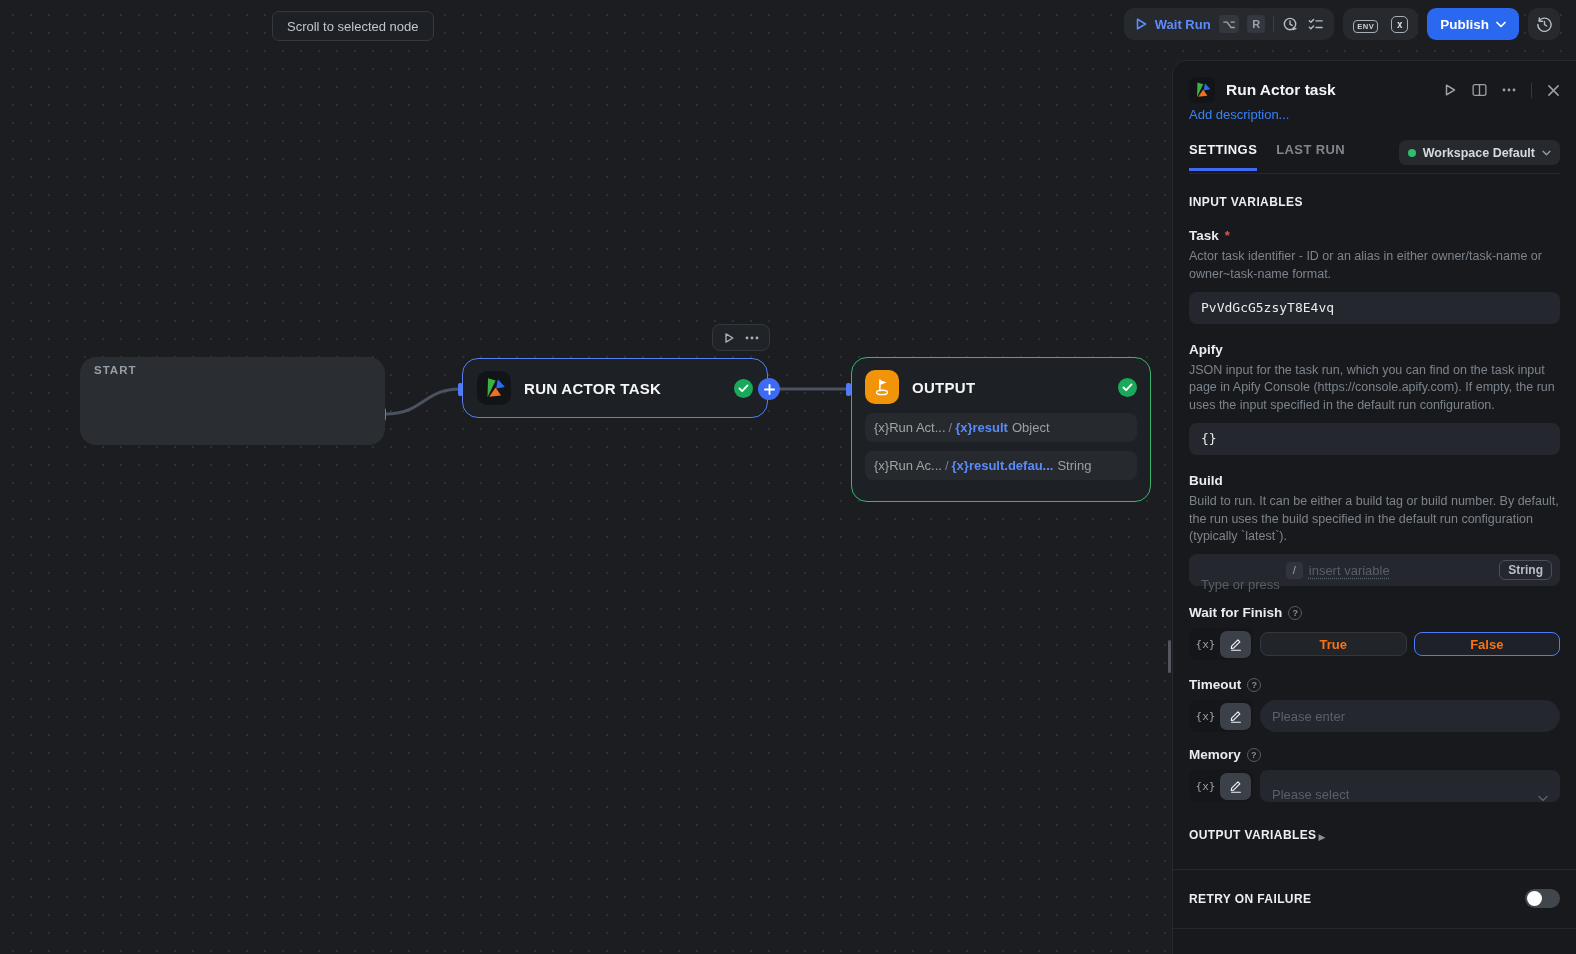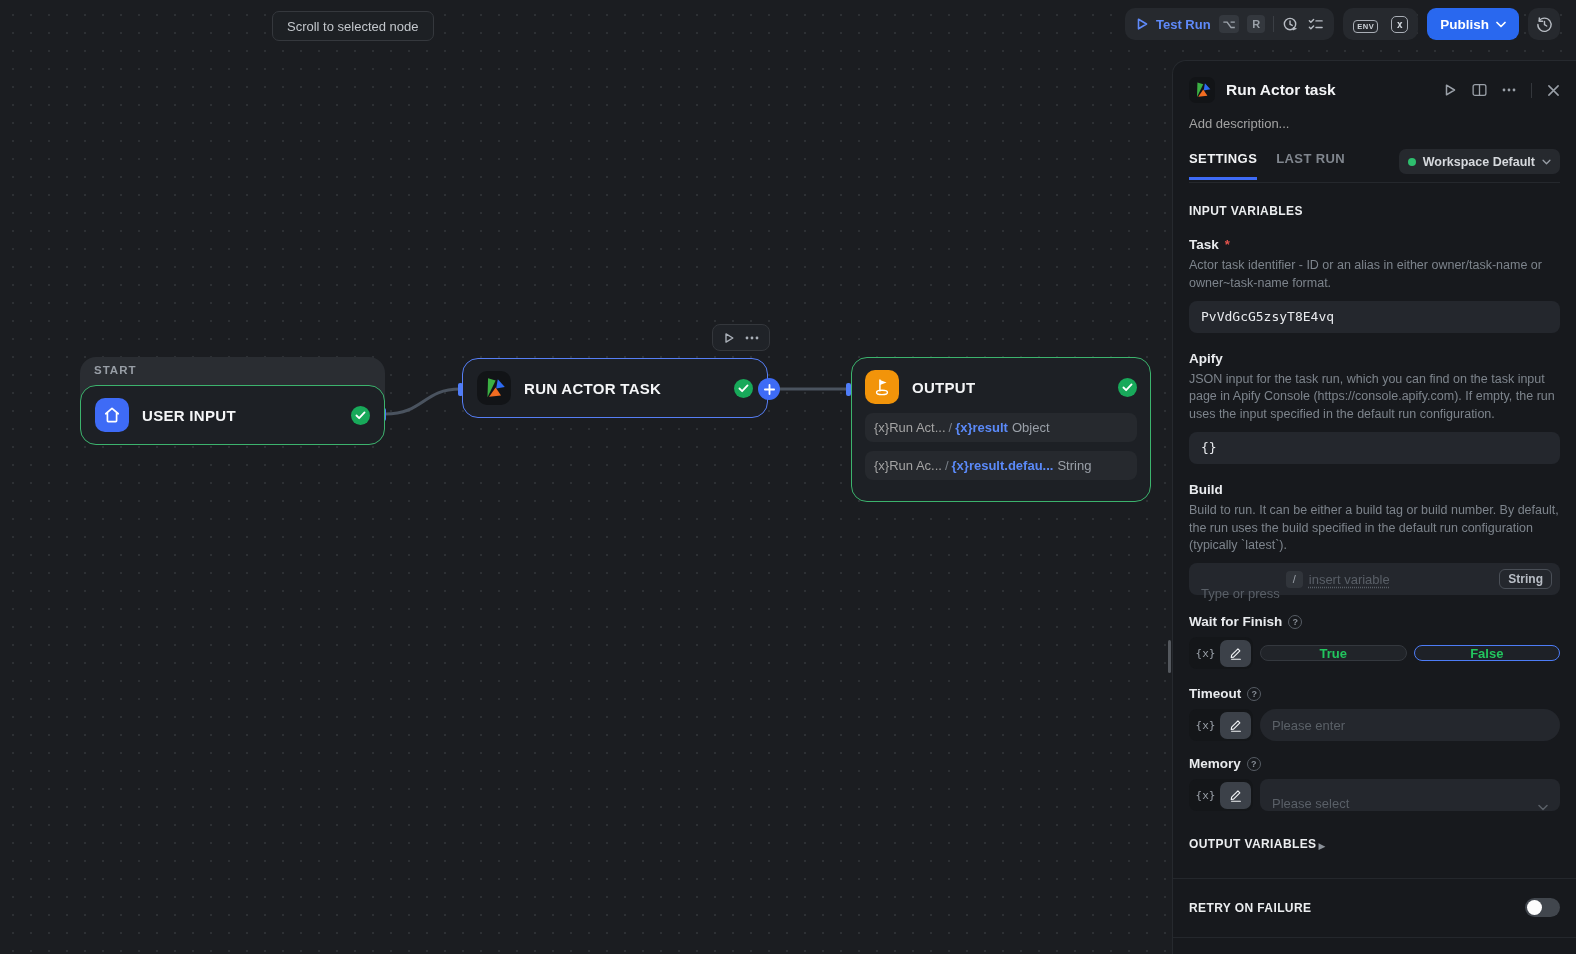--- a/index.html
+++ b/index.html
@@ -107,21 +107,21 @@
     position:absolute; left:1172px; top:60px; right:0; bottom:0;
     background:#17191d; border-left:1px solid #26292e; border-top:1px solid #26292e;
     border-top-left-radius:14px; padding:16px 16px 0 16px;
   }
   .panel-scrollbar { position:absolute; left:1168px; top:640px; width:3px; height:33px; background:#54585e; border-radius:2px; }
   .panel-header { display:flex; align-items:center; gap:11px; }
   .panel-logo { width:26px; height:26px; border-radius:7px; background:#121417; display:grid; place-items:center; }
   .panel-title { font-size:15.5px; font-weight:700; color:#f3f4f6; }
   .panel-header-icons { margin-left:auto; display:flex; align-items:center; gap:15px; color:#9aa0a8; }
   .ph-divider { width:1px; height:15px; background:#34373c; }
-  .panel-desc { margin-top:13px; font-size:13px; color:#a3a3a3; }
+  .panel-desc { margin-top:4px; font-size:13px; color:#3b82f6; }
   .tabs-row { margin-top:18px; display:flex; align-items:center; border-bottom:1px solid #25282d; padding-bottom:0; }
   .tab { font-size:13px; font-weight:700; letter-spacing:.4px; padding-bottom:11px; }
   .tab.active { color:#f2f3f5; border-bottom:3px solid #3e6bf6; }
   .tab.inactive { color:#80868e; margin-left:19px; border-bottom:3px solid transparent; }
   .workspace-pill {
     margin-left:auto; margin-bottom:8px; height:25px; background:#26292e; border-radius:7px;
     display:flex; align-items:center; gap:7px; padding:0 9px;
   }
   .ws-dot { width:8px; height:8px; border-radius:50%; background:#2ebe6e; }
   .ws-label { font-size:12.5px; color:#d6d9dd; font-weight:600; }
@@ -152,22 +152,22 @@
   }
   .help-circle {
     width:14px; height:14px; border:1.2px solid #565c64; border-radius:50%;
     display:grid; place-items:center; font-size:9px; color:#878d96; font-weight:700;
   }
   .control-row { margin-top:8px; display:flex; align-items:center; gap:7px; height:32px; }
   .fx-group { display:flex; align-items:center; background:#141619; border-radius:8px; padding:2px; height:32px; }
   .fx-btn { width:29px; height:27px; display:grid; place-items:center; color:#9aa0a8; font-size:11px; font-family:"DejaVu Sans Mono", monospace; }
   .pencil-btn { width:31px; height:27px; background:#3c4149; border-radius:7px; display:grid; place-items:center; }
   .bool-btn {
-    flex:1; height:16px; background:#212429; border:1px solid #34383e; border-radius:8px;
-    display:grid; place-items:center; font-size:13px; font-weight:600; color:#22c55e;
+    flex:1; height:24px; background:#212429; border:1px solid #34383e; border-radius:8px;
+    display:grid; place-items:center; font-size:13px; font-weight:600; color:#f97316;
   }
   .bool-btn.selected { border:1.5px solid #4d7cf6; background:#1e2127; }
   .inline-input {
     flex:1; height:32px; background:#24272d; border:none; outline:none; border-radius:16px;
     padding:0 12px; font-size:13px; color:#e8eaee; font-family:"Liberation Sans", sans-serif;
   }
   .inline-input::placeholder, .text-field::placeholder { color:#5a6067; }
   .select-field {
     flex:1; height:32px; background:#24272d; border-radius:8px;
     display:flex; align-items:flex-end; padding:0 12px;
@@ -198,21 +198,21 @@
 </div>
 
 <div class="resize-handle"></div>
 
 <div class="top-toolbar">
   <div class="tb-group">
     <span style="display:flex;align-items:center;gap:7px;">
       <svg width="14" height="14" viewBox="0 0 14 14">
           <path d="M3.5 2.2 L11.5 7 L3.5 11.8 Z" fill="none" stroke="#5f8afa" stroke-width="1.6" stroke-linejoin="round"></path>
         </svg>
-      <span class="testrun-label">Test Run</span>
+      <span class="testrun-label">Wait Run</span>
     </span>
     <span class="key-badge">⌥</span>
     <span class="key-badge">R</span>
     <span class="tb-divider"></span>
     <span>
       <svg width="17" height="17" viewBox="0 0 18 18">
         <circle cx="8.5" cy="8.5" r="6" fill="none" stroke="#b7bcc3" stroke-width="1.5"></circle>
         <path d="M8.5 5.2 V8.7 L10.8 10" fill="none" stroke="#b7bcc3" stroke-width="1.5" stroke-linecap="round"></path>
         <path d="M11.5 11.5 L16 13.4 L11.5 15.3 Z" fill="#b7bcc3"></path>
       </svg>
@@ -242,33 +242,20 @@
     <svg width="17" height="17" viewBox="0 0 18 18">
       <path d="M3.3 5.2 A7 7 0 1 1 2 9" fill="none" stroke="#b7bcc3" stroke-width="1.5" stroke-linecap="round"></path>
       <path d="M3.5 2 V5.5 H7" fill="none" stroke="#b7bcc3" stroke-width="1.5" stroke-linecap="round" stroke-linejoin="round"></path>
       <path d="M9 5.8 V9.2 L11.3 10.6" fill="none" stroke="#b7bcc3" stroke-width="1.5" stroke-linecap="round"></path>
     </svg>
   </div>
 </div>
 
 <div class="start-group">
   <div class="start-group-label">START</div>
-  <div class="flow-node node-user-input">
-    <span class="node-icon home">
-      <svg width="20" height="20" viewBox="0 0 24 24">
-          <path d="M4.5 10.5 L12 4 L19.5 10.5 M6.5 9.2 V19 a1 1 0 0 0 1 1 H16.5 a1 1 0 0 0 1-1 V9.2" fill="none" stroke="#fff" stroke-width="2" stroke-linecap="round" stroke-linejoin="round"></path>
-        </svg>
-    </span>
-    <span class="node-title">USER INPUT</span>
-    <span class="check-badge">
-      <svg width="11" height="9" viewBox="0 0 12 10">
-          <path d="M1.5 5 L4.5 8 L10.5 1.5" fill="none" stroke="#fff" stroke-width="2" stroke-linecap="round" stroke-linejoin="round"></path>
-        </svg>
-    </span>
-  </div>
 </div>
 
 <div class="node-toolbar">
   <span>
     <svg width="12" height="12" viewBox="0 0 14 14">
         <path d="M3.5 2.2 L11.5 7 L3.5 11.8 Z" fill="none" stroke="#aab0b8" stroke-width="1.6" stroke-linejoin="round"></path>
       </svg>
   </span>
   <span>
     <svg width="14" height="4" viewBox="0 0 14 4">

